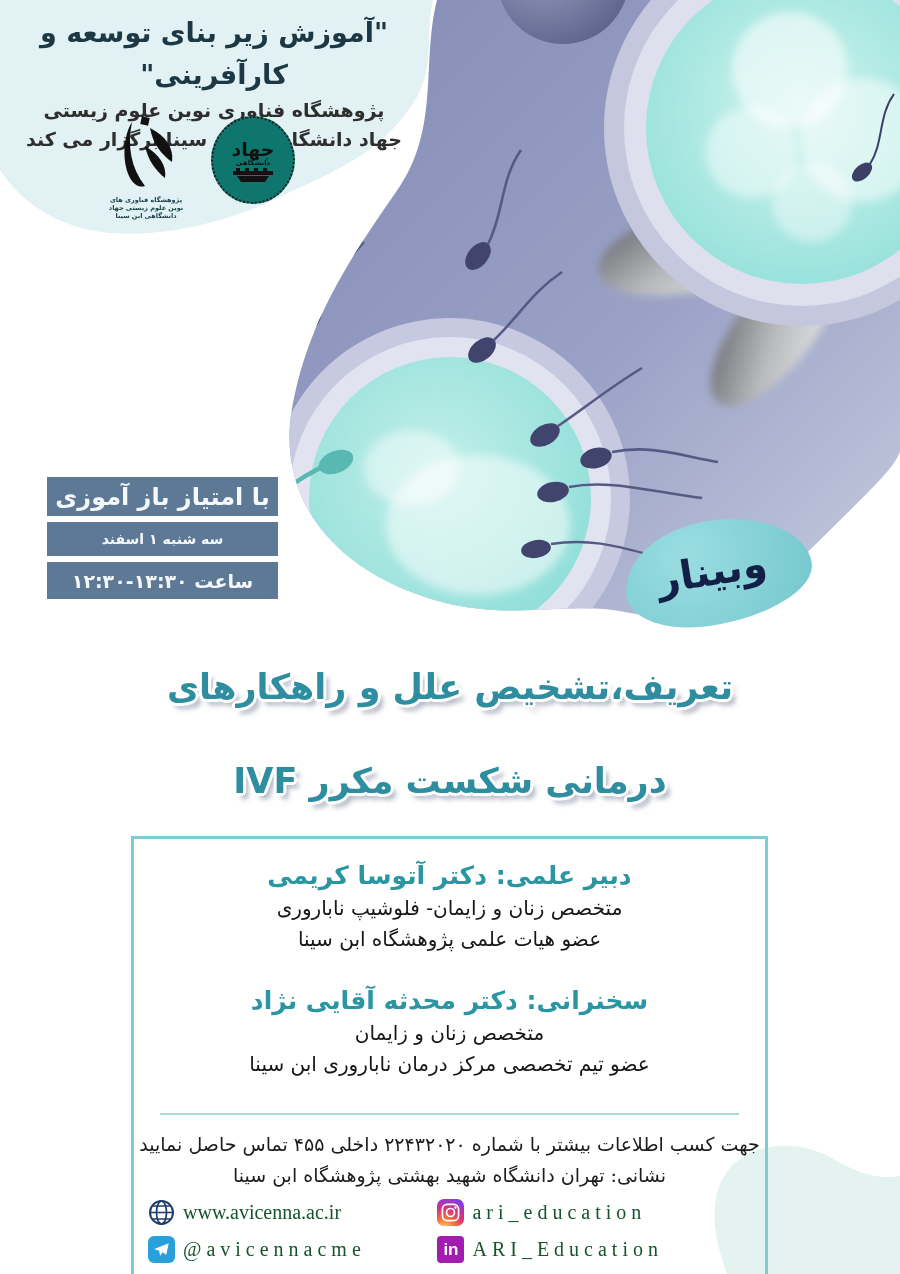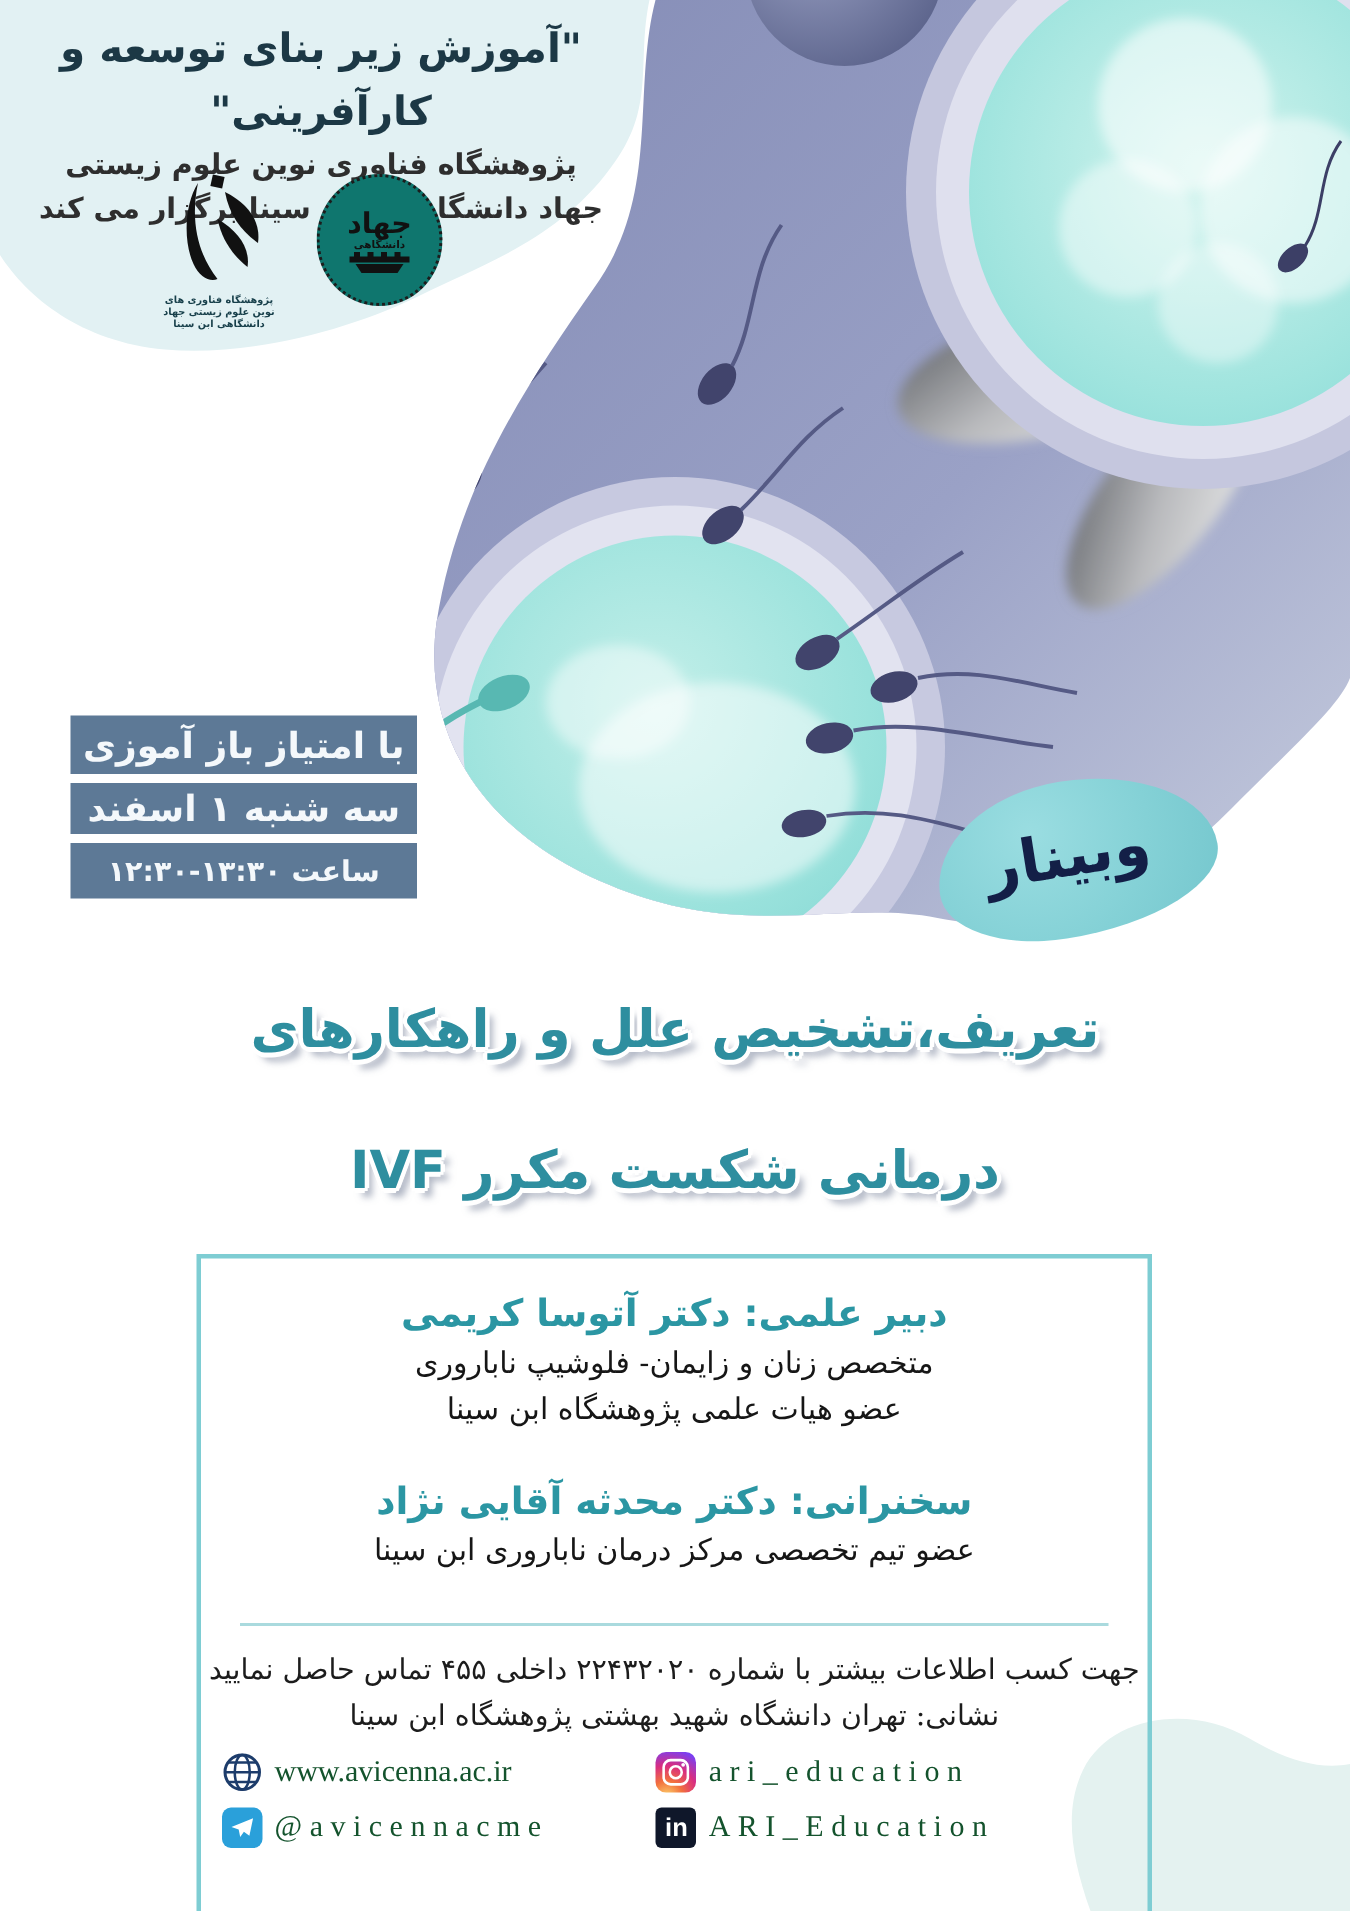--- a/index.html
+++ b/index.html
@@ -29,21 +29,21 @@
     display:flex; flex-direction:column; align-items:center; justify-content:center;
     text-align:right; padding-top:2px;
   }
   .jahad-emblem .t1{ font-size:19px; font-weight:800; color:#111; line-height:20px; }
   .jahad-emblem .t2{ font-size:7px; font-weight:700; color:#111; line-height:9px; }
 
   
   .date-box{ position:absolute; left:47px; top:477px; width:231px; z-index:2; direction:rtl; text-align:center; }
   .date-box .row{ background:#5d7996; color:#f4f8fb; margin-bottom:6px; display:flex; align-items:center; justify-content:center; }
   .date-box .r1{ height:39px; font-size:24px; font-weight:800; }
-  .date-box .r2{ height:34px; font-size:24px; font-weight:700;text-align:right; }
+  .date-box .r2{ height:34px; font-size:14px; font-weight:700;text-align:right; }
   .date-box .r3{ height:37px; font-size:19px; font-weight:700; }
 
   
   .webinar-badge{
     position:absolute; left:624px; top:520px; width:188px; height:104px; z-index:3;
     background:radial-gradient(circle at 35% 30%, #9adde1 0%, #84d1d6 55%, #74c6cd 100%);
     border-radius:48% 52% 58% 42% / 60% 55% 45% 40%;
     transform:rotate(-9deg);
     display:flex; align-items:center; justify-content:center;
   }
@@ -78,21 +78,21 @@
   .social-grid{ direction:ltr; display:flex; margin-top:6px; padding:0 14px 0 14px; }
   .social-col{ display:flex; flex-direction:column; gap:7px; }
   .col-left{ width:48%; }
   .col-right{ width:52%; }
   .social-row{ display:flex; align-items:center; gap:8px; height:30px; }
   .social-txt{ font-family:"Liberation Serif", serif; font-size:20px; color:#14532d; white-space:nowrap; }
   .ls{ letter-spacing:5px; }
   .icon-box{ width:27px; height:27px; flex:0 0 27px; display:flex; align-items:center; justify-content:center; }
   .tg{ background:#2aa0da; border-radius:6px; }
   .ig{ background:radial-gradient(circle at 28% 110%, #fdd36b 0%, #f2703e 30%, #d92e7f 58%, #7a3ff2 90%); border-radius:7px; }
-  .li{ background:#0f172a; border-radius:4px; color:#fff; font-family:"Liberation Sans",sans-serif; font-weight:700; font-size:17px; line-height:27px; }
+  .li{ background:#a21caf; border-radius:4px; color:#fff; font-family:"Liberation Sans",sans-serif; font-weight:700; font-size:17px; line-height:27px; }
 </style>
 </head>
 <body>
 
 <div class="poster">
 
   <svg class="bg-art" width="900" height="1274" viewBox="0 0 900 1274">
     <defs>
       <linearGradient id="purpleGrad" x1="0" y1="0" x2="1" y2="1">
         <stop offset="0" stop-color="#848cb6"></stop>
@@ -249,20 +249,21 @@
   <div class="info-box">
 
     <div class="speaker sp1">
       <div class="speaker-role">دبیر علمی: دکتر آتوسا کریمی</div>
       <div class="speaker-line">متخصص زنان و زایمان- فلوشیپ ناباروری</div>
       <div class="speaker-line">عضو هیات علمی پژوهشگاه ابن سینا</div>
     </div>
 
     <div class="speaker sp2">
       <div class="speaker-role">سخنرانی: دکتر محدثه آقایی نژاد</div>
+      <div class="speaker-line">متخصص زنان و زایمان</div>
       <div class="speaker-line">عضو تیم تخصصی مرکز درمان ناباروری ابن سینا</div>
     </div>
 
     <hr class="box-divider">
 
     <div class="contacts">
       <div class="contact-line">جهت کسب اطلاعات بیشتر با شماره ۲۲۴۳۲۰۲۰ داخلی ۴۵۵ تماس حاصل نمایید</div>
       <div class="contact-line">نشانی: تهران دانشگاه شهید بهشتی پژوهشگاه ابن سینا</div>
     </div>
 

